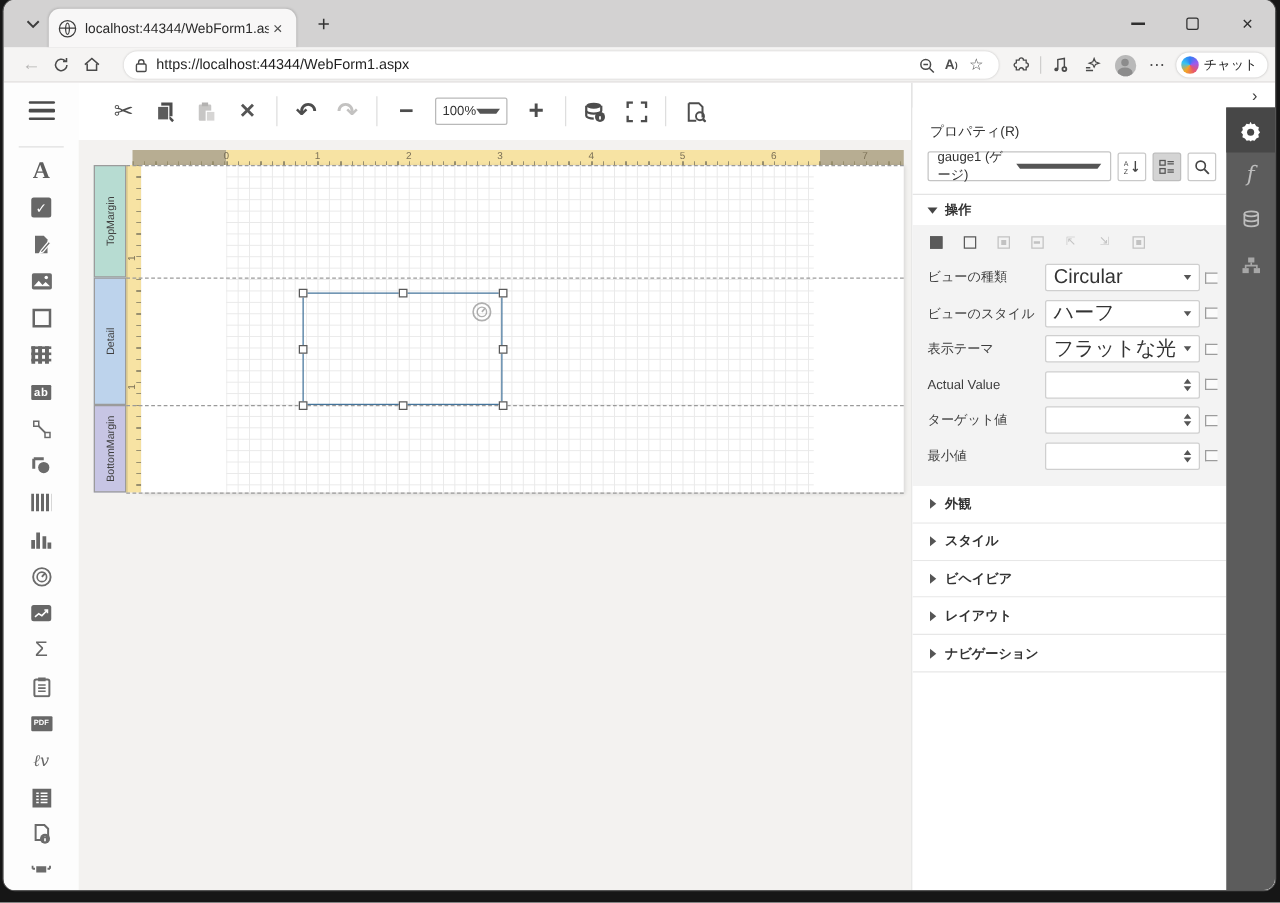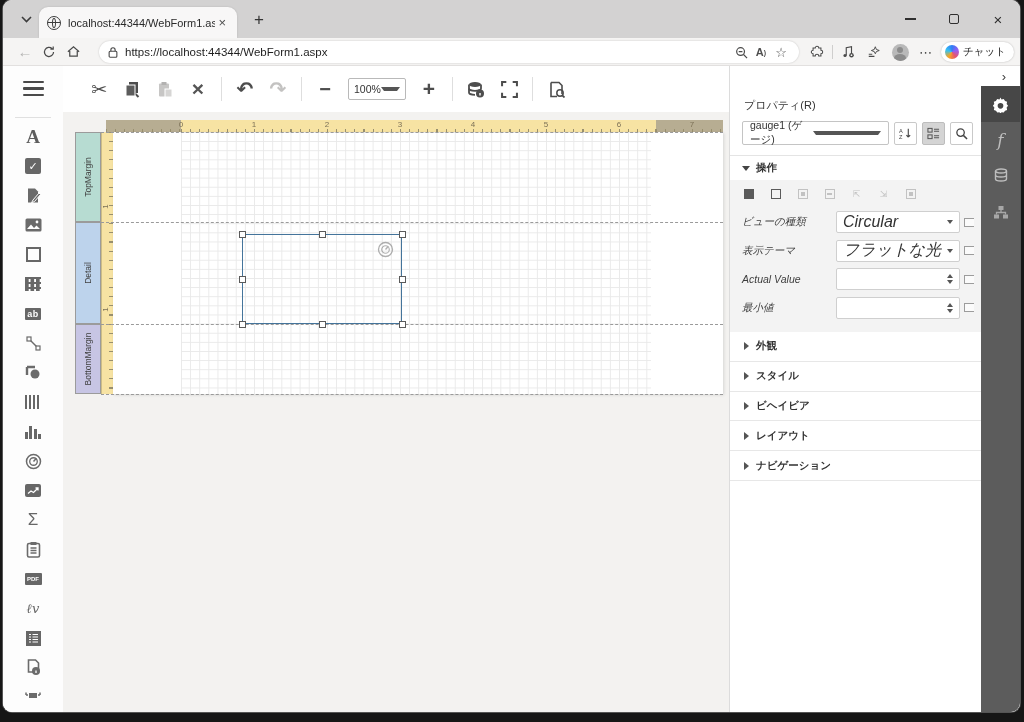--- a/index.html
+++ b/index.html
@@ -99,21 +99,21 @@
   .tri-open { width:0; height:0; border-left:4px solid transparent; border-right:4px solid transparent; border-top:5px solid #444; }
   .tri-closed { width:0; height:0; border-top:4px solid transparent; border-bottom:4px solid transparent; border-left:5px solid #555; }
   .opsblock { background:#f3f3f3; padding:7px 7px 10px 12px; }
   .ops-icons { display:flex; gap:14px; margin-bottom:8px; }
   .op { width:13px; height:13px; display:flex; align-items:center; justify-content:center; }
   .op .sq { width:10px; height:10px; border:1.4px solid #5a5a5a; }
   .op.dim .sq { border-color:#c2c2c2; }
   .op .dot { width:4px; height:4px; background:#5a5a5a; }
   .op.dim .dot { background:#c2c2c2; }
   .op .diag { font-size:9px; color:#c2c2c2; }
-  .prow { height:28.5px; display:flex; align-items:center;font-style:italic; }
+  .prow { height:28.5px; display:flex; align-items:center; }
   .prow .plabel { flex:1; font-size:10.5px; color:#3d3d3d; }
   .pctrl { width:124px; height:22px; background:#fff; border:1px solid #cfcfcf; border-radius:2px; display:flex; align-items:center; padding:0 6px; }
   .pctrl .pval { flex:1; font-size:16px; color:#333; }
   .spin { display:flex; flex-direction:column; gap:2px; align-items:center; }
   .up { width:0;height:0;border-left:3px solid transparent;border-right:3px solid transparent;border-bottom:4px solid #555; }
   .dn { width:0;height:0;border-left:3px solid transparent;border-right:3px solid transparent;border-top:4px solid #555; }
   .bindic { width:10px; height:9px; border:1.2px solid #9c9c9c; border-right:none; margin-left:4px; background:#fbfbfb; }
   .csec { height:29.8px; display:flex; align-items:center; padding-left:14px; gap:7px; border-bottom:1px solid #e7e7e7; font-size:10.5px; font-weight:bold; color:#333; background:#fff; }
 
   .serifA { font-family:"Liberation Serif","DejaVu Serif",serif; font-weight:bold; font-size:19px; }
@@ -534,39 +534,58 @@
 
             <div class="prow">
               <span class="plabel">ビューの種類</span>
               <span class="pctrl">
                   <span class="pval">Circular</span>
                   <span class="caret"></span>
                 </span>
               <span class="bindic"></span>
             </div>
             <div class="prow">
+              <span class="plabel">ビューのスタイル</span>
+              <span class="pctrl">
+                  <span class="pval">ハーフ</span>
+                  <span class="caret"></span>
+                </span>
+              <span class="bindic"></span>
+            </div>
+            <div class="prow">
               <span class="plabel">表示テーマ</span>
               <span class="pctrl">
                   <span class="pval">フラットな光</span>
                   <span class="caret"></span>
                 </span>
               <span class="bindic"></span>
             </div>
             <div class="prow">
               <span class="plabel">Actual Value</span>
               <span class="pctrl">
                   <span class="pval"></span>
                   <span class="spin">
                     <span class="up"></span>
                     <span class="dn"></span>
                   </span>
                 </span>
               <span class="bindic"></span>
             </div>
             <div class="prow">
+              <span class="plabel">ターゲット値</span>
+              <span class="pctrl">
+                  <span class="pval"></span>
+                  <span class="spin">
+                    <span class="up"></span>
+                    <span class="dn"></span>
+                  </span>
+                </span>
+              <span class="bindic"></span>
+            </div>
+            <div class="prow">
               <span class="plabel">最小値</span>
               <span class="pctrl">
                   <span class="pval"></span>
                   <span class="spin">
                     <span class="up"></span>
                     <span class="dn"></span>
                   </span>
                 </span>
               <span class="bindic"></span>
             </div>

